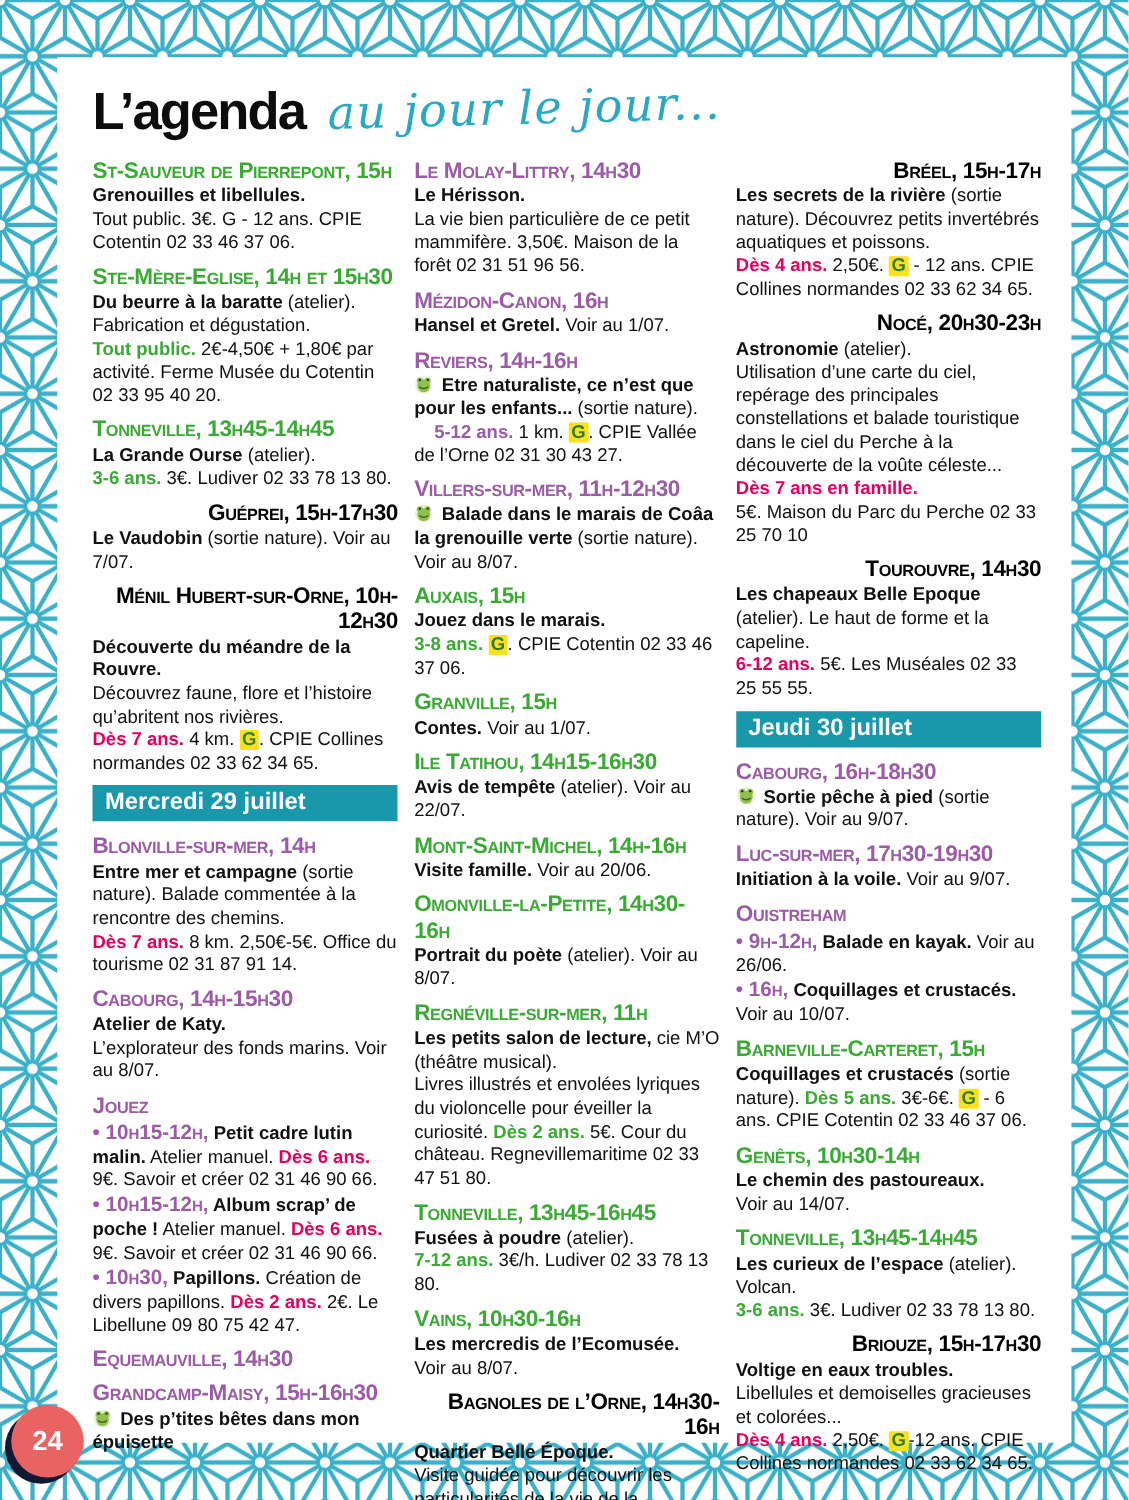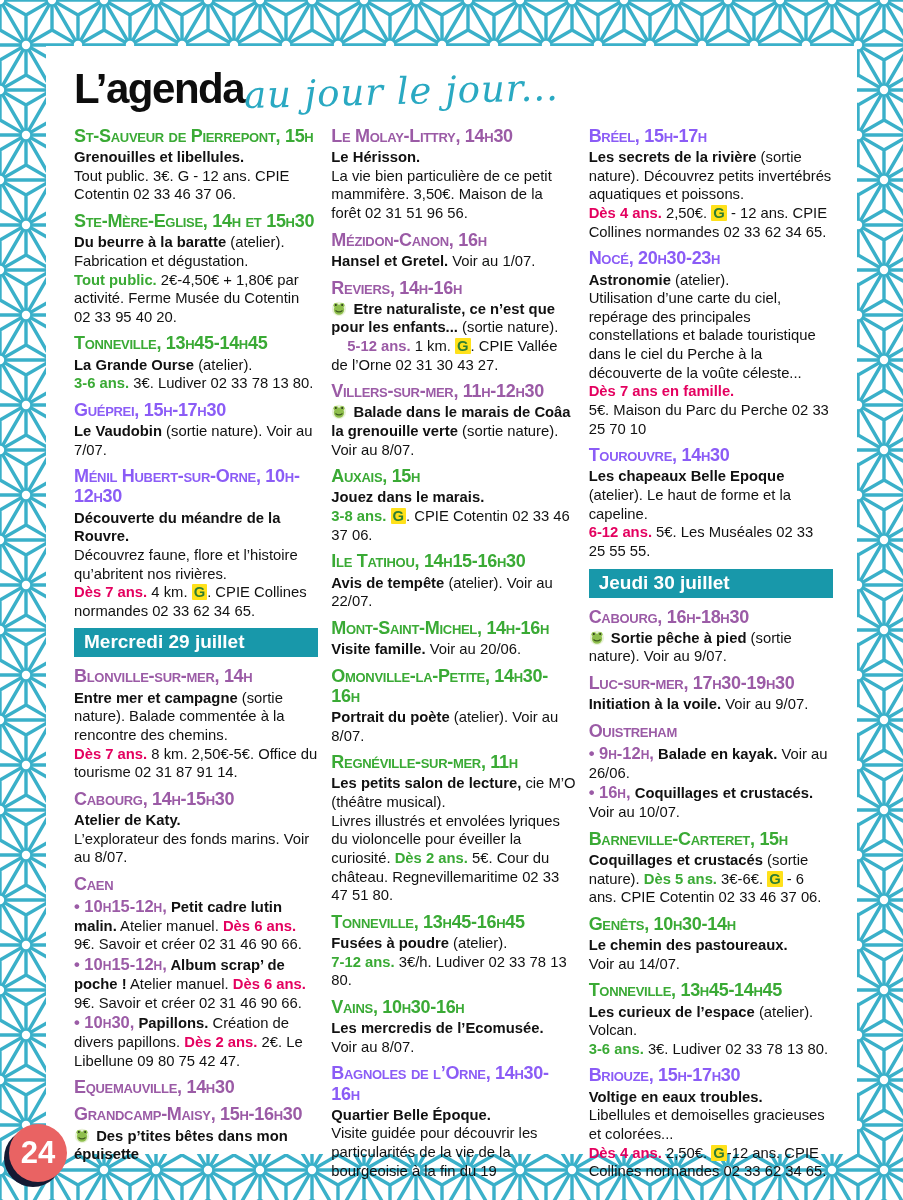--- a/index.html
+++ b/index.html
@@ -1,45 +1,45 @@
 <!DOCTYPE html>
 <html><head>
 <meta charset="utf-8">
 <style>
   html,body{margin:0;padding:0;background:#e8e8e8;}
   .page{position:relative;width:903px;height:1200px;background:#fff;overflow:hidden;
         font-family:"Liberation Sans", sans-serif;color:#111;}
   .border-svg{position:absolute;left:0;top:0;z-index:0;}
   .content{position:absolute;left:46px;top:46px;width:811px;height:1108px;z-index:1;
            box-sizing:border-box;padding:18px 24px 0 28px;background:#fff;}
-  .title-row{display:flex;align-items:flex-end;margin:4px 0 16px 0;}
+  .title-row{display:flex;align-items:flex-start;gap:18px;margin:4px 0 16px 0;}
   .title{font-size:42px;font-weight:800;letter-spacing:-1.5px;color:#0d0d0d;line-height:1;}
   .subtitle{font-family:"DejaVu Serif", serif;font-style:italic;font-size:37px;
             color:#2aa9c2;line-height:1;transform:rotate(-1.5deg);letter-spacing:1px;}
   .columns{display:flex;gap:13px;}
   .column{flex:1;min-width:0;}
   .event{margin-bottom:7px;}
   .event-header{font-size:18px;font-weight:bold;font-variant:small-caps;line-height:1.12;
                 letter-spacing:-0.3px;margin-bottom:2px;}
   .hc-green{color:#3aaa35;}
   .hc-purple{color:#9b5ba6;}
-  .hc-pink{color:#8b5cf6;}
+  .hc-pink{color:#000000;text-align:right;}
   .event-body{font-size:14.8px;line-height:1.26;}
   .seg-p{}
   .seg-b{font-weight:bold;text-align:right;}
   .seg-g{font-weight:bold;color:#3aaa35;}
   .seg-k{font-weight:bold;color:#e4005f;}
   .seg-u{font-weight:bold;color:#9b5ba6;margin-left:16px;}
   .seg-t{font-weight:bold;color:#9b5ba6;font-variant:small-caps;font-size:16.5px;}
   .seg-G{font-weight:bold;color:#2e7d32;background:#ffe11a;padding:0 2px;border-radius:1px;}
   .day-banner{background:#1898aa;color:#fff;font-weight:bold;font-size:19px;
               padding:3px 0 4px 10px;margin:8px 0 9px 0;}
   .frog{display:inline-block;vertical-align:-2px;margin-right:2px;}
   .page-badge{position:absolute;left:9px;top:1124px;width:58px;height:58px;border-radius:50%;
-              background:#e96363;color:#fff;font-size:31px;font-weight:bold;z-index:2;
+              background:#e96363;color:#fff;font-size:22px;font-weight:bold;z-index:2;
               display:flex;align-items:center;justify-content:center;
               box-shadow:-5px 5px 0 #141933;}
 </style>
 </head>
 <body>
 
 <div class="page">
 
   <svg class="border-svg" width="903" height="1200" viewBox="0 0 903 1200">
     <defs>
@@ -98,21 +98,21 @@
           <div class="day-banner">Mercredi 29 juillet</div>
           <div class="event">
             <div class="event-header hc-purple">Blonville-sur-mer, 14h</div>
             <div class="event-body"><span class="seg-b">Entre mer et campagne</span><span class="seg-p"> (sortie nature). Balade commentée à la rencontre des chemins.</span><br><span class="seg-k">Dès 7 ans.</span><span class="seg-p"> 8 km. 2,50€-5€. Office du tourisme 02 31 87 91 14.</span></div>
           </div>
           <div class="event">
             <div class="event-header hc-purple">Cabourg, 14h-15h30</div>
             <div class="event-body"><span class="seg-b">Atelier de Katy.</span><br><span class="seg-p">L’explorateur des fonds marins. Voir au 8/07.</span></div>
           </div>
           <div class="event">
-            <div class="event-header hc-purple">Caen</div>
+            <div class="event-header hc-purple">Jouez</div>
             <div class="event-body"><span class="seg-t">• 10h15-12h,</span><span class="seg-b"> Petit cadre lutin malin.</span><span class="seg-p"> Atelier manuel. </span><span class="seg-k">Dès 6 ans.</span><span class="seg-p"> 9€. Savoir et créer 02 31 46 90 66.</span><br><span class="seg-t">• 10h15-12h,</span><span class="seg-b"> Album scrap’ de poche !</span><span class="seg-p"> Atelier manuel. </span><span class="seg-k">Dès 6 ans.</span><span class="seg-p"> 9€. Savoir et créer 02 31 46 90 66.</span><br><span class="seg-t">• 10h30,</span><span class="seg-b"> Papillons.</span><span class="seg-p"> Création de divers papillons. </span><span class="seg-k">Dès 2 ans.</span><span class="seg-p"> 2€. Le Libellune 09 80 75 42 47.</span></div>
           </div>
           <div class="event">
             <div class="event-header hc-purple">Equemauville, 14h30</div>
           </div>
           <div class="event">
             <div class="event-header hc-purple">Grandcamp-Maisy, 15h-16h30</div>
             <div class="event-body">
   <svg class="frog" width="16" height="15" viewBox="0 0 20 19">
     <circle cx="10" cy="10" r="9" fill="#e9f2d8"></circle>
@@ -159,20 +159,24 @@
     <circle cx="14" cy="5.5" r="3" fill="#8fbf4d"></circle>
     <circle cx="6" cy="5" r="1.2" fill="#26331a"></circle>
     <circle cx="14" cy="5" r="1.2" fill="#26331a"></circle>
     <path d="M5.5 12 Q10 15.5 14.5 12" stroke="#3c5a1e" fill="none" stroke-width="1.3"></path>
   </svg>
 <span class="seg-b"> Balade dans le marais de Coâa la grenouille verte</span><span class="seg-p"> (sortie nature). Voir au 8/07.</span></div>
           </div>
           <div class="event">
             <div class="event-header hc-green">Auxais, 15h</div>
             <div class="event-body"><span class="seg-b">Jouez dans le marais.</span><br><span class="seg-g">3-8 ans.</span><span class="seg-p"> </span><span class="seg-G">G</span><span class="seg-p">. CPIE Cotentin 02 33 46 37 06.</span></div>
+          </div>
+          <div class="event">
+            <div class="event-header hc-green">Granville, 15h</div>
+            <div class="event-body"><span class="seg-b">Contes.</span><span class="seg-p"> Voir au 1/07.</span></div>
           </div>
           <div class="event">
             <div class="event-header hc-green">Ile Tatihou, 14h15-16h30</div>
             <div class="event-body"><span class="seg-b">Avis de tempête</span><span class="seg-p"> (atelier). Voir au 22/07.</span></div>
           </div>
           <div class="event">
             <div class="event-header hc-green">Mont-Saint-Michel, 14h-16h</div>
             <div class="event-body"><span class="seg-b">Visite famille.</span><span class="seg-p"> Voir au 20/06.</span></div>
           </div>
           <div class="event">

